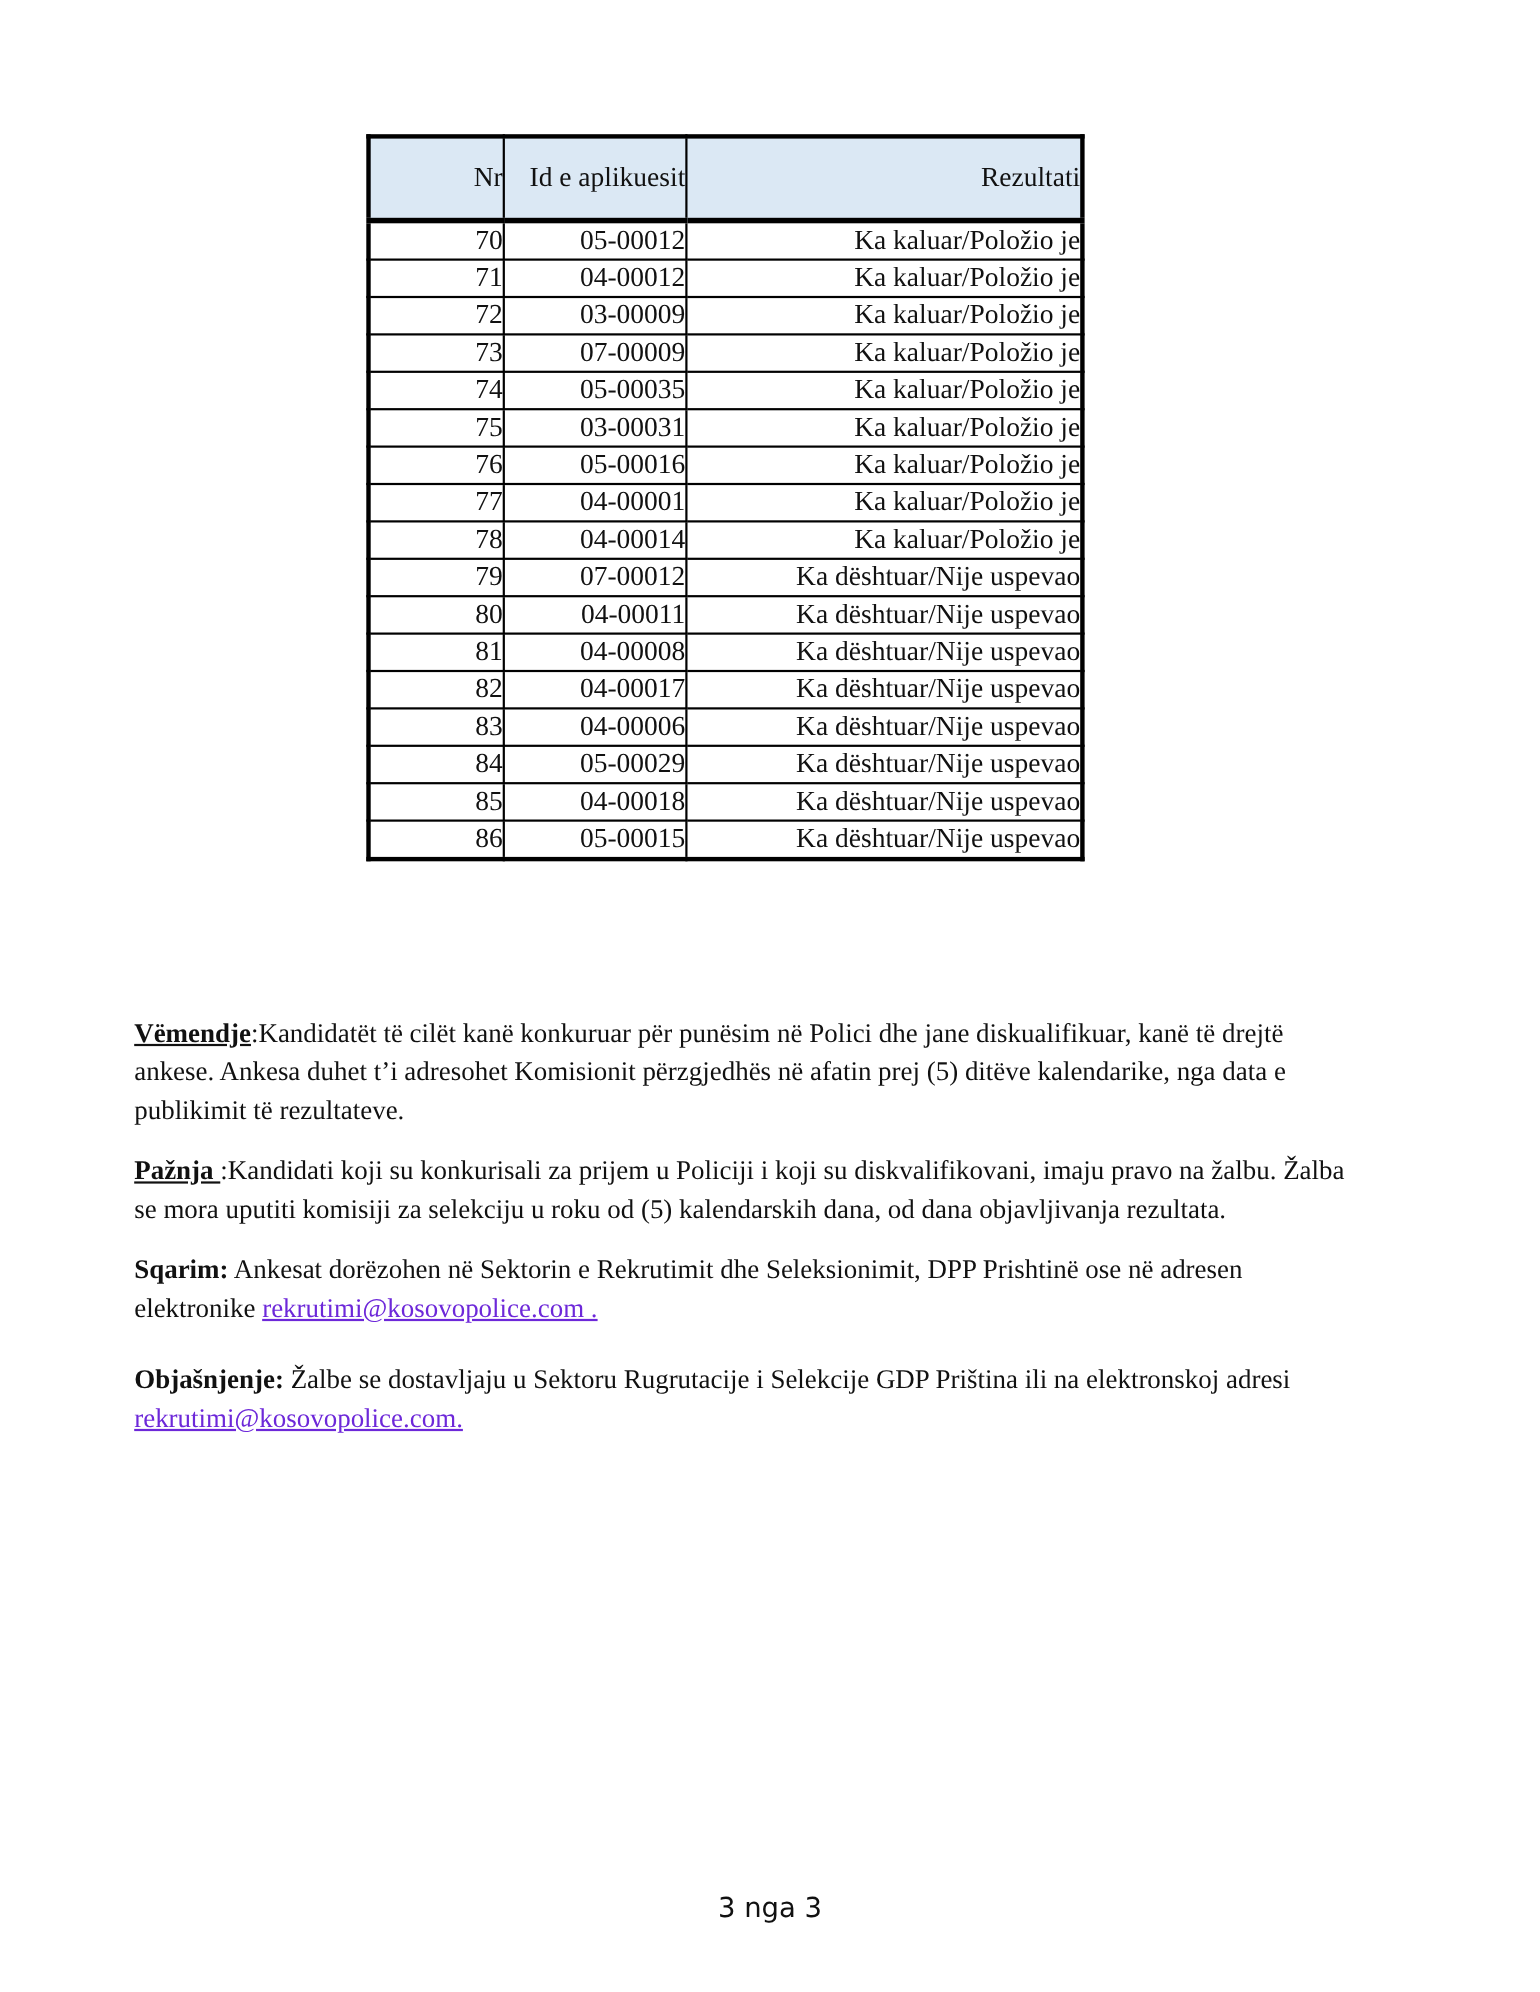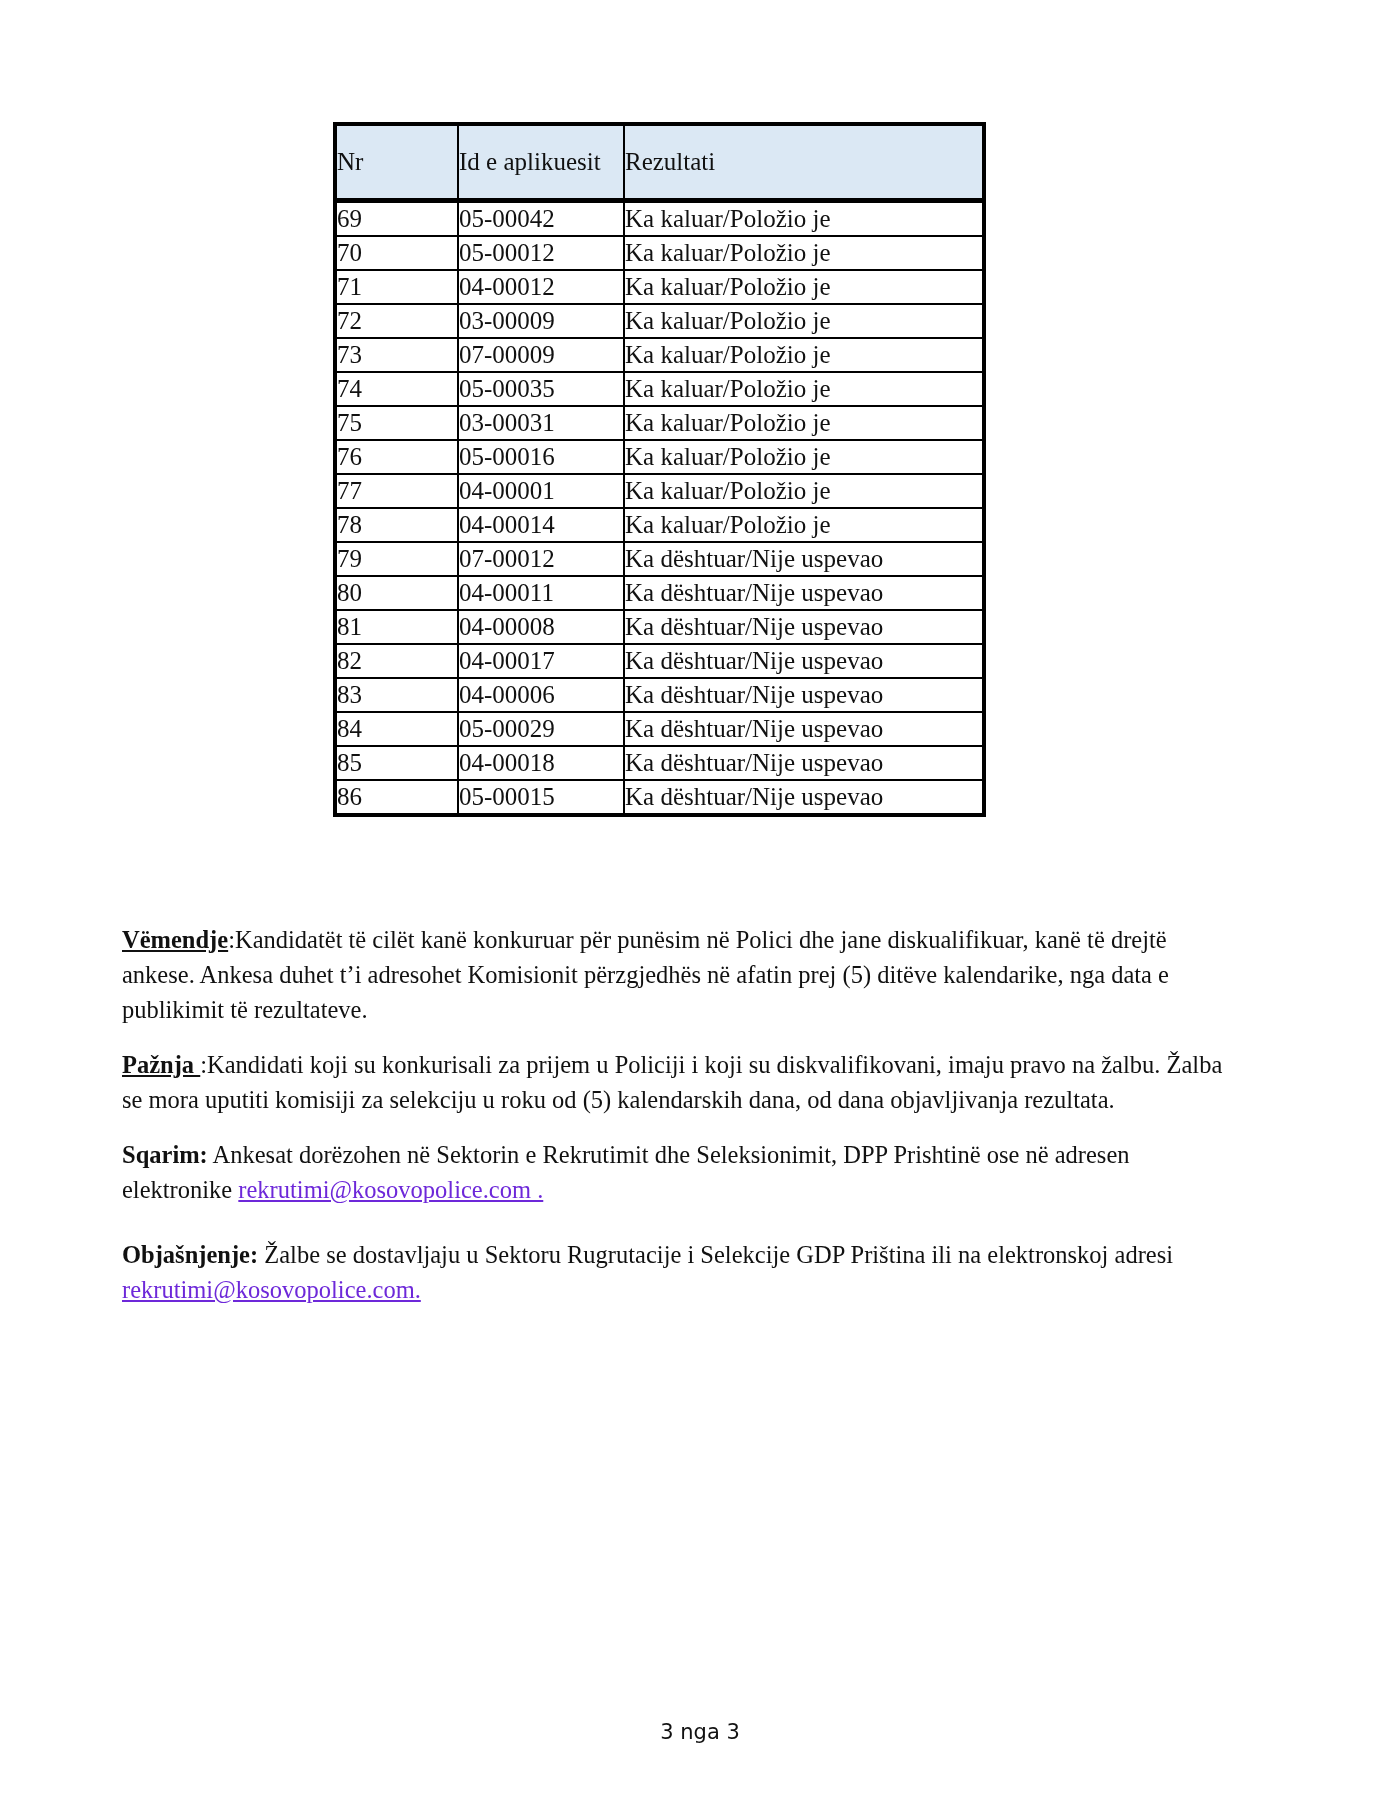--- a/index.html
+++ b/index.html
@@ -1,52 +1,47 @@
 <!DOCTYPE html>
 <html><head>
   <meta charset="utf-8">
   <style>
     html, body { margin: 0; padding: 0; background: #ffffff; }
     body { width: 1400px; height: 1811px; position: relative; overflow: hidden;
            font-family: "Liberation Serif", serif; color: #111; }
     .results-table { position: absolute; left: 333px; top: 122px; border-collapse: collapse;
                      border: 4px solid #000; }
-    .results-table th, .results-table td { border: 2px solid #000; text-align: left;
+    .results-table th, .results-table td { border: 2px solid #000; text-align: right;
                      font-weight: normal; font-size: 25px; padding: 0; }
     .results-table th { background: #dbe8f4; height: 72px; border-bottom: 5px solid #000; }
     .results-table td { height: 32px; line-height: 32px; }
     .col-nr { width: 120px; }
     .col-id { width: 164px; margin-left: 44px; }
     .col-res { width: 357px; }
     .notes { position: absolute; left: 122px; top: 922px; width: 1130px; font-size: 24.5px; line-height: 35px; }
     .note { margin: 0 16px 20px 0; }
     .note.gap { margin-bottom: 30px; }
     .label-u { font-weight: bold; text-decoration: underline; }
     .label-b { font-weight: bold; }
     .email { text-decoration: underline; color: #6d28d9; }
     .footer { position: absolute; top: 1720px; left: 0; width: 1400px; text-align: center;
-              font-family: "DejaVu Sans", sans-serif; font-size: 21px; }
+              font-family: "DejaVu Sans", sans-serif; font-size: 25px; }
   </style>
 </head>
 <body>
 
 <table class="results-table">
   <thead>
     <tr>
       <th class="col-nr">Nr</th>
       <th class="col-id">Id e aplikuesit</th>
       <th class="col-res">Rezultati</th>
     </tr>
   </thead>
   <tbody id="table-body">
-      <tr>
-        <td>69</td>
-        <td>05-00042</td>
-        <td>Ka kaluar/Položio je</td>
-      </tr>
       <tr>
         <td>70</td>
         <td>05-00012</td>
         <td>Ka kaluar/Položio je</td>
       </tr>
       <tr>
         <td>71</td>
         <td>04-00012</td>
         <td>Ka kaluar/Položio je</td>
       </tr>

